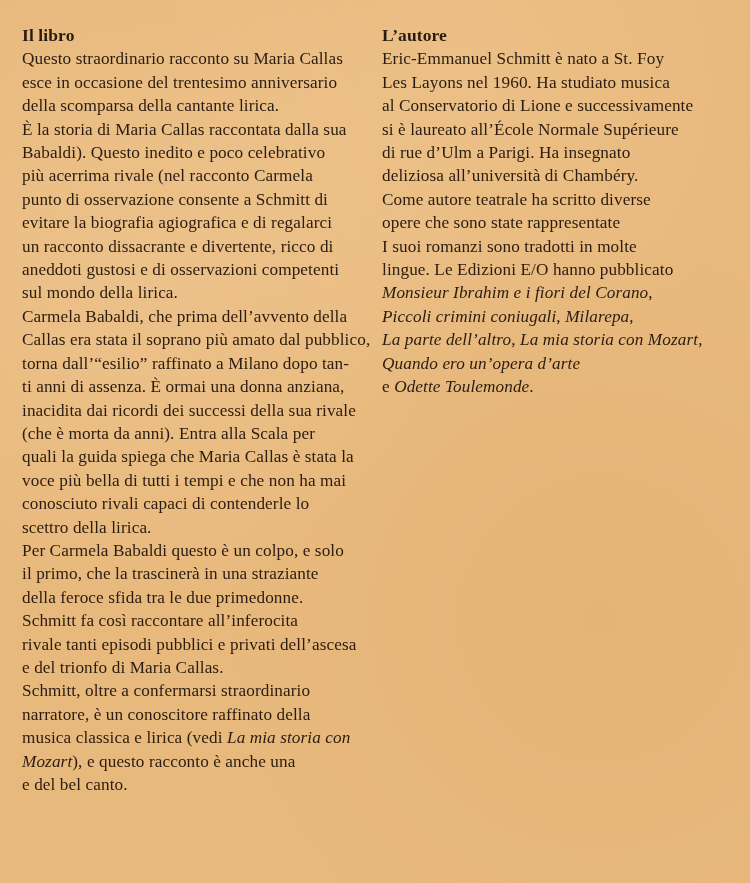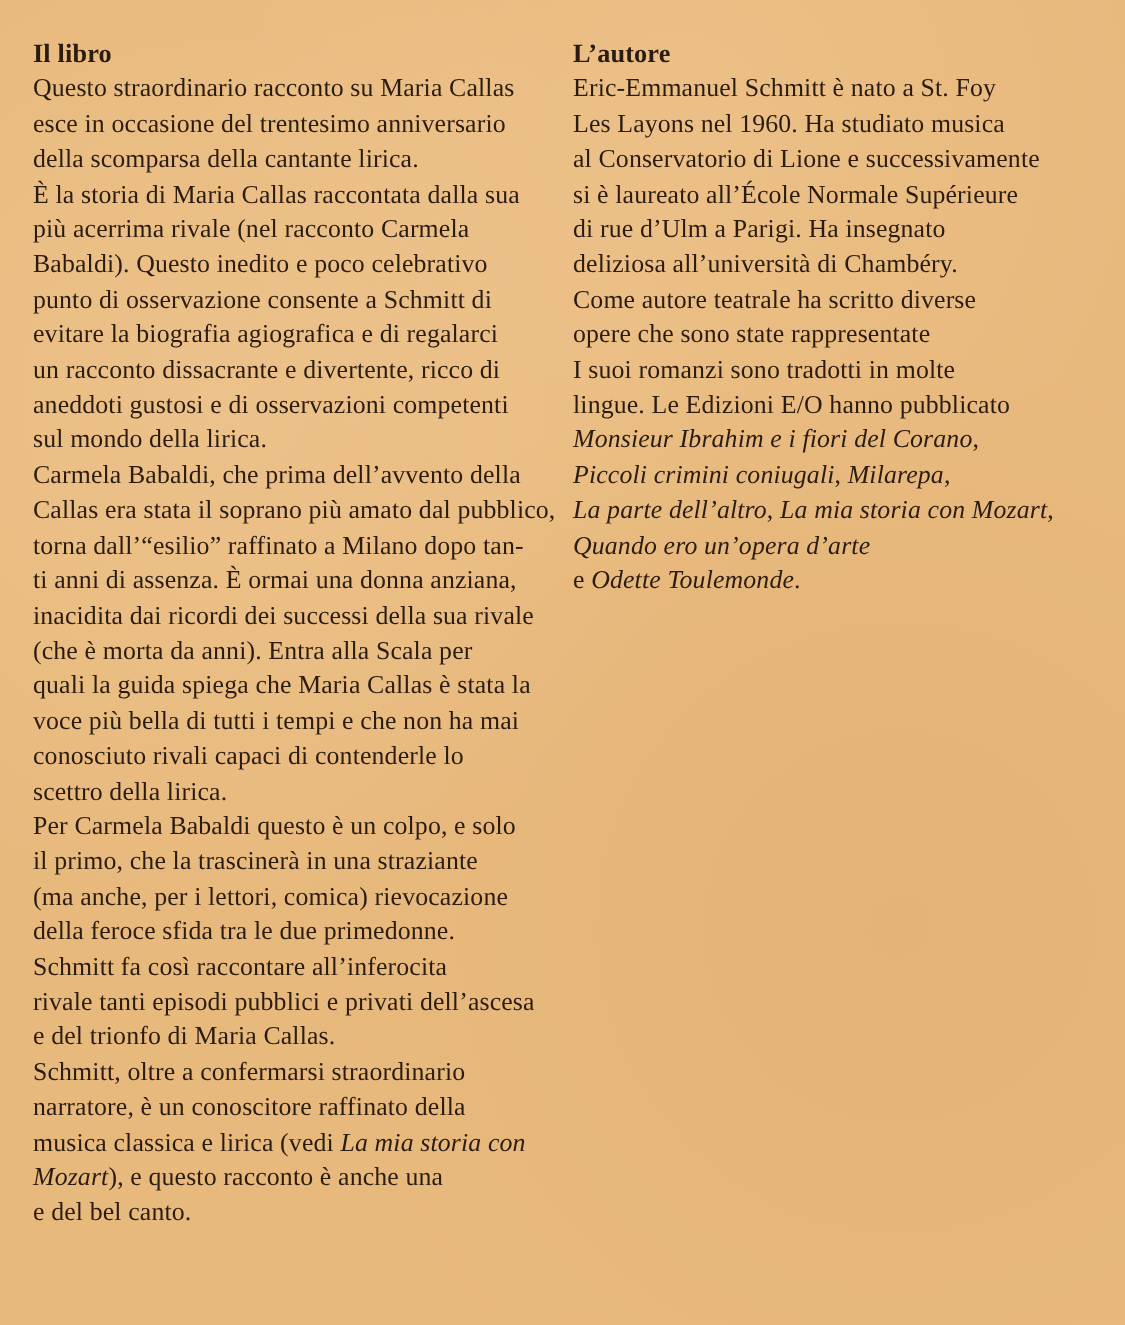--- a/index.html
+++ b/index.html
@@ -61,22 +61,22 @@
   <section class="col col-left">
     <h2 class="heading">Il libro</h2>
     <div>
         <div class="para">
           <span class="line"><span>Questo straordinario racconto su Maria Callas</span></span>
           <span class="line"><span>esce in occasione del trentesimo anniversario</span></span>
           <span class="line"><span>della scomparsa della cantante lirica.</span></span>
         </div>
         <div class="para">
           <span class="line"><span>È la storia di Maria Callas raccontata dalla sua</span></span>
+          <span class="line"><span>Babaldi). Questo inedito e poco celebrativo</span></span>
           <span class="line"><span>più acerrima rivale (nel racconto Carmela</span></span>
-          <span class="line"><span>Babaldi). Questo inedito e poco celebrativo</span></span>
           <span class="line"><span>punto di osservazione consente a Schmitt di</span></span>
           <span class="line"><span>evitare la biografia agiografica e di regalarci</span></span>
           <span class="line"><span>un racconto dissacrante e divertente, ricco di</span></span>
           <span class="line"><span>aneddoti gustosi e di osservazioni competenti</span></span>
           <span class="line"><span>sul mondo della lirica.</span></span>
         </div>
         <div class="para">
           <span class="line"><span>Carmela Babaldi, che prima dell’avvento della</span></span>
           <span class="line"><span>Callas era stata il soprano più amato dal pubblico,</span></span>
           <span class="line"><span>torna dall’“esilio” raffinato a Milano dopo tan-</span></span>
@@ -84,21 +84,20 @@
           <span class="line"><span>inacidita dai ricordi dei successi della sua rivale</span></span>
           <span class="line"><span>(che è morta da anni). Entra alla Scala per</span></span>
           <span class="line"><span>quali la guida spiega che Maria Callas è stata la</span></span>
           <span class="line"><span>voce più bella di tutti i tempi e che non ha mai</span></span>
           <span class="line"><span>conosciuto rivali capaci di contenderle lo</span></span>
           <span class="line"><span>scettro della lirica.</span></span>
         </div>
         <div class="para">
           <span class="line"><span>Per Carmela Babaldi questo è un colpo, e solo</span></span>
           <span class="line"><span>il primo, che la trascinerà in una straziante</span></span>
-          <span class="line"><span>(ma anche, per i lettori, comica) rievocazione</span></span>
           <span class="line"><span>della feroce sfida tra le due primedonne.</span></span>
         </div>
         <div class="para">
           <span class="line"><span>Schmitt fa così raccontare all’inferocita</span></span>
           <span class="line"><span>rivale tanti episodi pubblici e privati dell’ascesa</span></span>
           <span class="line"><span>e del trionfo di Maria Callas.</span></span>
         </div>
         <div class="para">
           <span class="line"><span>Schmitt, oltre a confermarsi straordinario</span></span>
           <span class="line"><span>narratore, è un conoscitore raffinato della</span></span>

